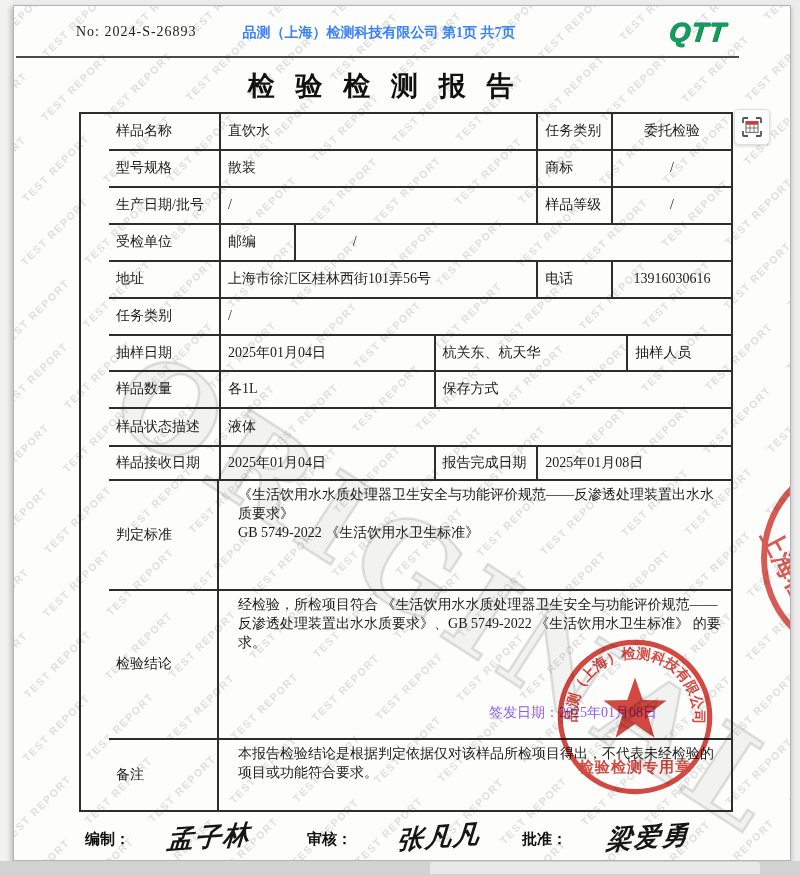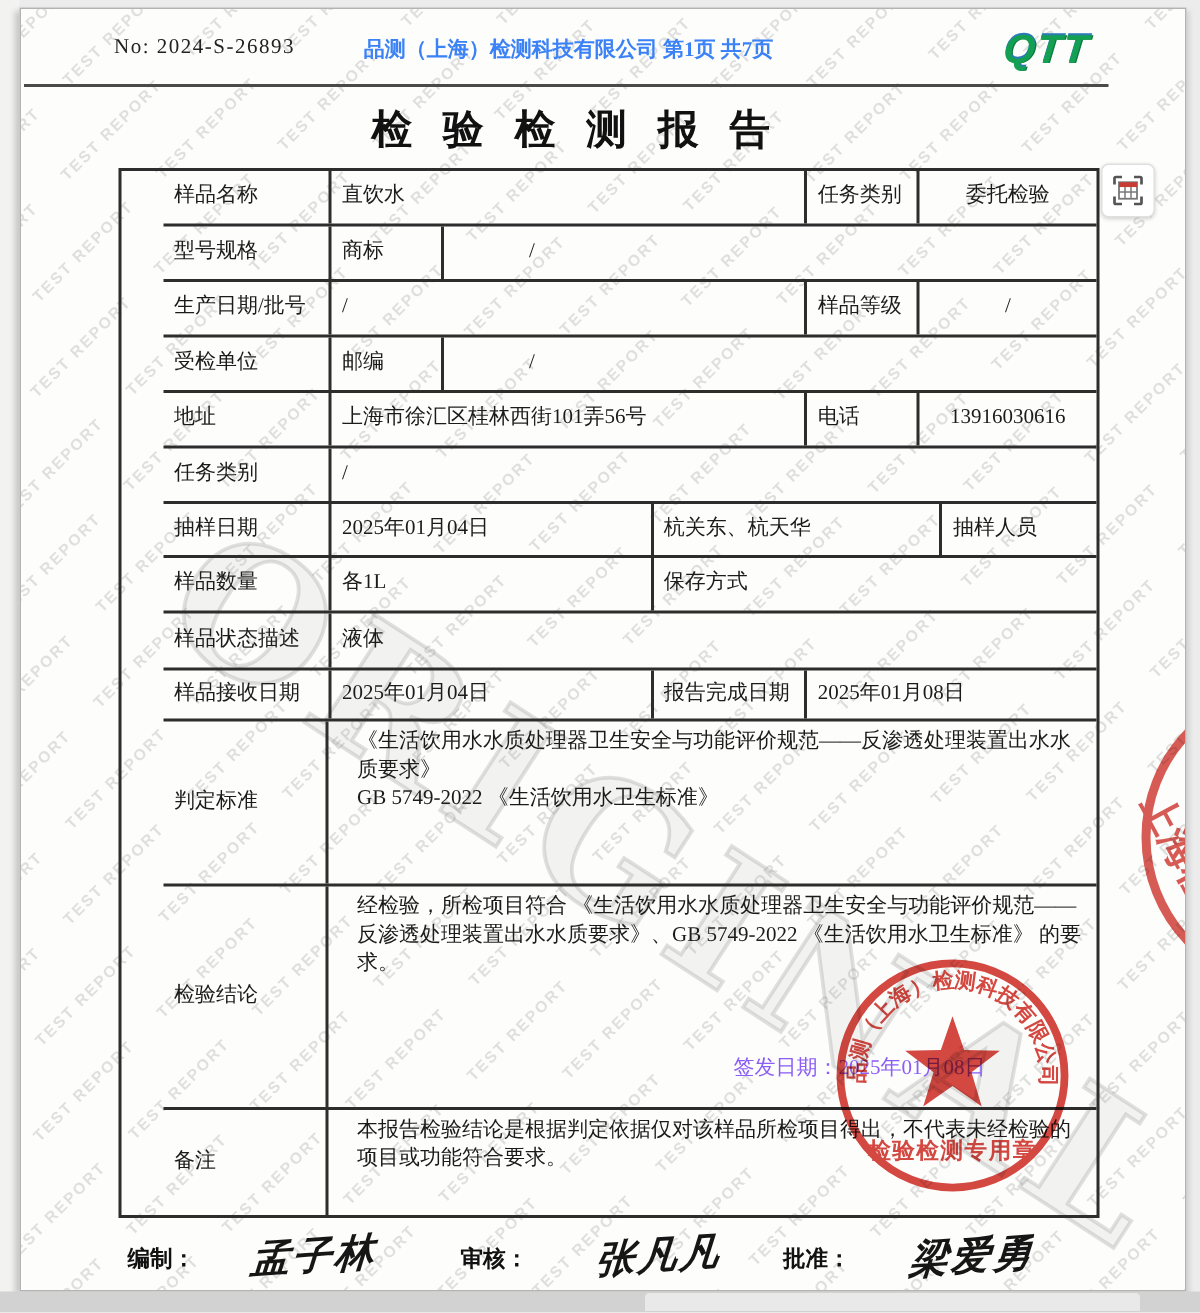--- a/index.html
+++ b/index.html
@@ -148,20 +148,21 @@
 
       <div class="t-row wide" style="height:37px">
         <div class="t-cell c-label">样品名称</div>
         <div class="t-cell c-val1">直饮水</div>
         <div class="t-cell c-label2">任务类别</div>
         <div class="t-cell c-val2">委托检验</div>
       </div>
 
       <div class="t-row wide" style="height:37px">
         <div class="t-cell c-label">型号规格</div>
+        <div class="t-cell c-val1">散装</div>
         <div class="t-cell c-label2">商标</div>
         <div class="t-cell c-val2">/</div>
       </div>
 
       <div class="t-row wide" style="height:37px">
         <div class="t-cell c-label">生产日期/批号</div>
         <div class="t-cell c-val1">/</div>
         <div class="t-cell c-label2">样品等级</div>
         <div class="t-cell c-val2">/</div>
       </div>

